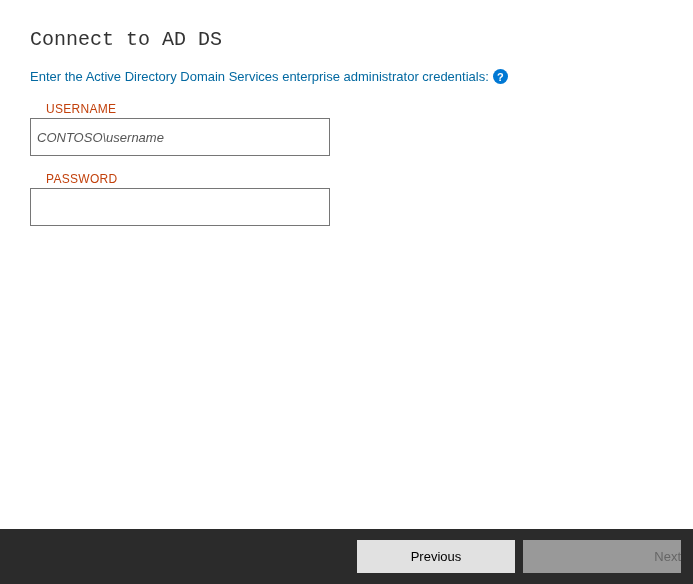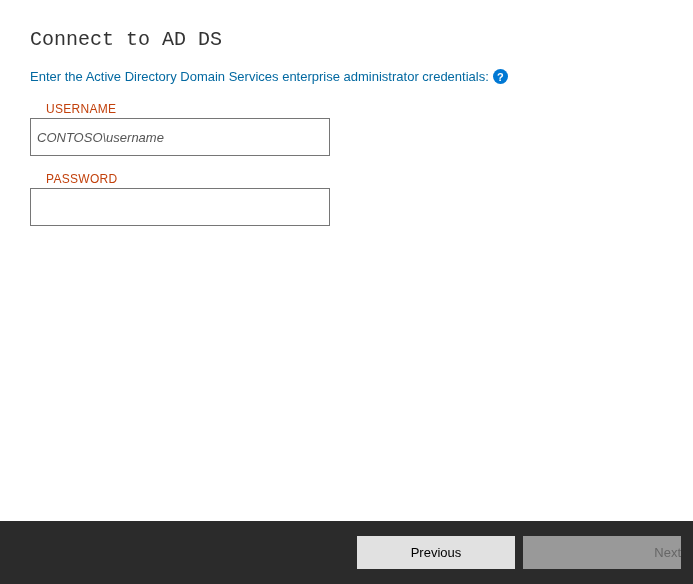--- a/index.html
+++ b/index.html
@@ -70,21 +70,21 @@
     }
     .field-input::placeholder {
       font-style: italic;
       color: #555555;
     }
     .footer {
       position: absolute;
       bottom: 0;
       left: 0;
       right: 0;
-      height: 63px;
+      height: 55px;
       background: #2b2b2b;
       display: flex;
       align-items: center;
       justify-content: flex-end;
       padding-right: 12px;
       gap: 8px;
     }
     .btn {
       width: 158px;
       height: 33px;

